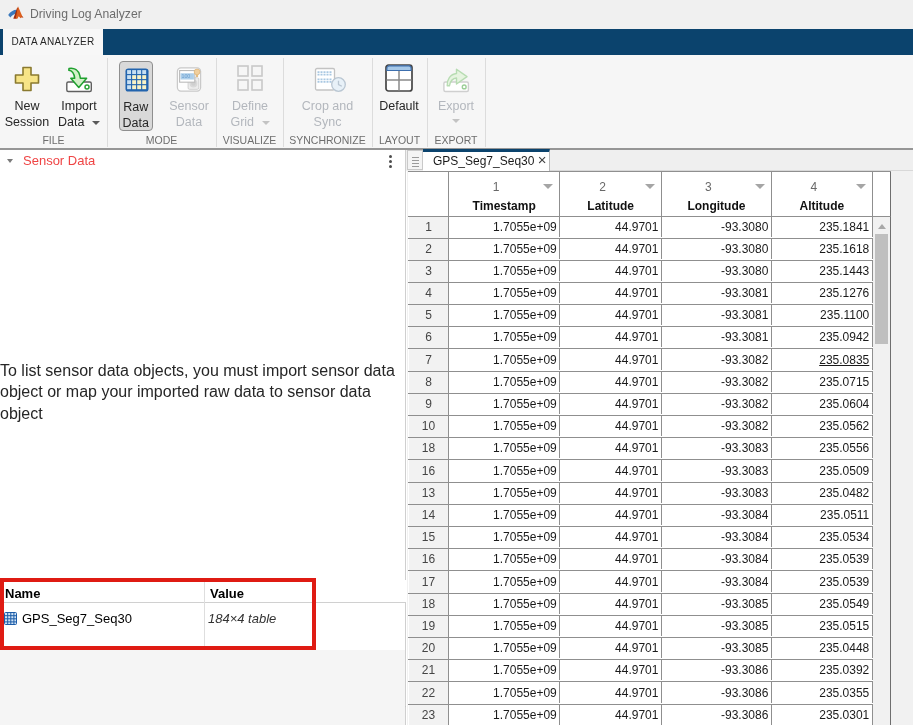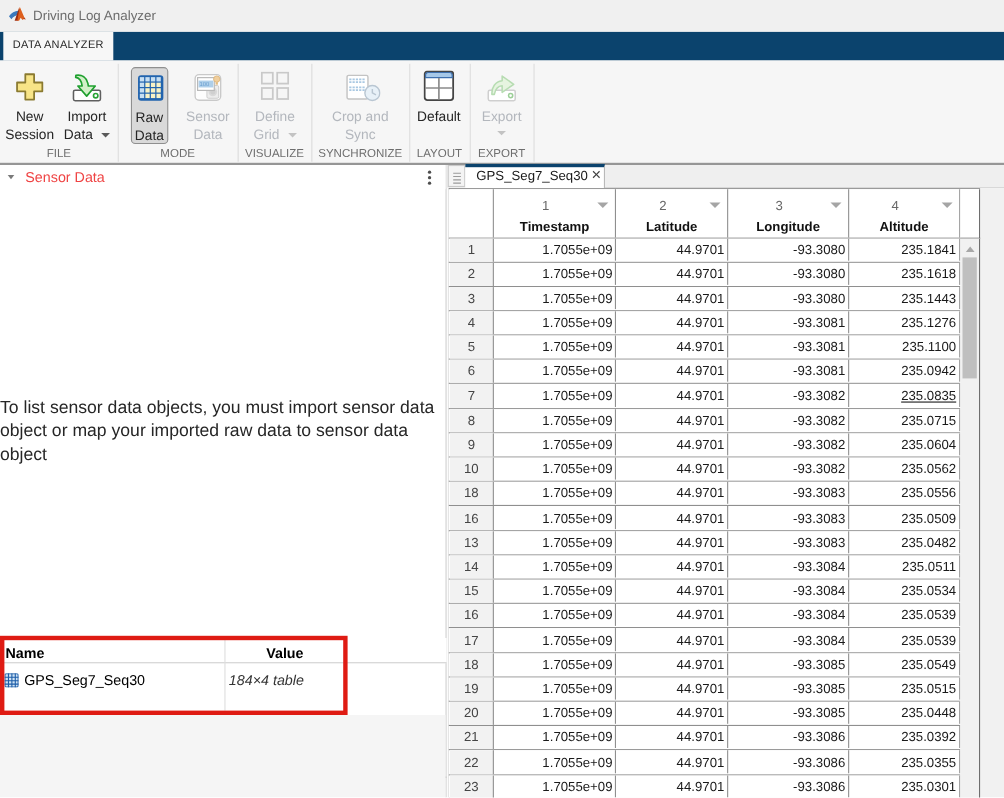--- a/index.html
+++ b/index.html
@@ -36,21 +36,21 @@
 .phead .ptitle { position:absolute; left:23px; top:0; line-height:22px; font-size:13px; color:#ef4444; }
 .parrow { position:absolute; left:7px; top:9px; width:0; height:0;
   border-left:3.5px solid transparent; border-right:3.5px solid transparent; border-top:4.5px solid #7a7a7a; }
 .dot { position:absolute; left:0; width:3px; height:3px; background:#4d4d4d; border-radius:50%; }
 
 #msg { left:0; top:182px; width:406px; font-size:16px; line-height:21.3px; color:#262626;margin-top:28px; }
 
 #rawdivider { left:0; top:556px; width:406px; height:1px; background:#c4c4c4; }
 #rawtablehead { left:0; top:580px; width:406px; height:23px; background:#fff; border-bottom:1px solid #d0d0d0; }
 #rawname { left:5px; top:586px; font-size:13px; font-weight:bold; color:#000; }
-#rawvalue { left:210px; top:586px; font-size:13px; font-weight:bold; color:#000;margin-left:32px; }
+#rawvalue { left:210px; top:586px; font-size:13px; font-weight:bold; color:#000; }
 #rawvline { left:204px; top:580px; width:1px; height:66px; background:#dedede; }
 #rawrowtext { left:22px; top:608px; height:22px; line-height:22px; font-size:13px; color:#000; }
 #rawrowval { left:208px; top:608px; height:22px; line-height:22px; font-size:13px; font-style:italic; color:#333; }
 #rawbelow { left:0; top:650px; width:405px; height:75px; background:#f5f5f5; }
 #redrect { left:0px; top:578px; width:315.5px; height:72px; border:4px solid #df1b13; }
 
 
 #docbar { left:406px; top:150px; width:507px; height:21px; background:#efefef; }
 #gripcell { left:407px; top:150px; width:16px; height:20px; background:#f4f4f4; border:1px solid #c9c9c9; }
 #doctab { left:423px; top:149px; width:127px; height:22px; background:#fff;

